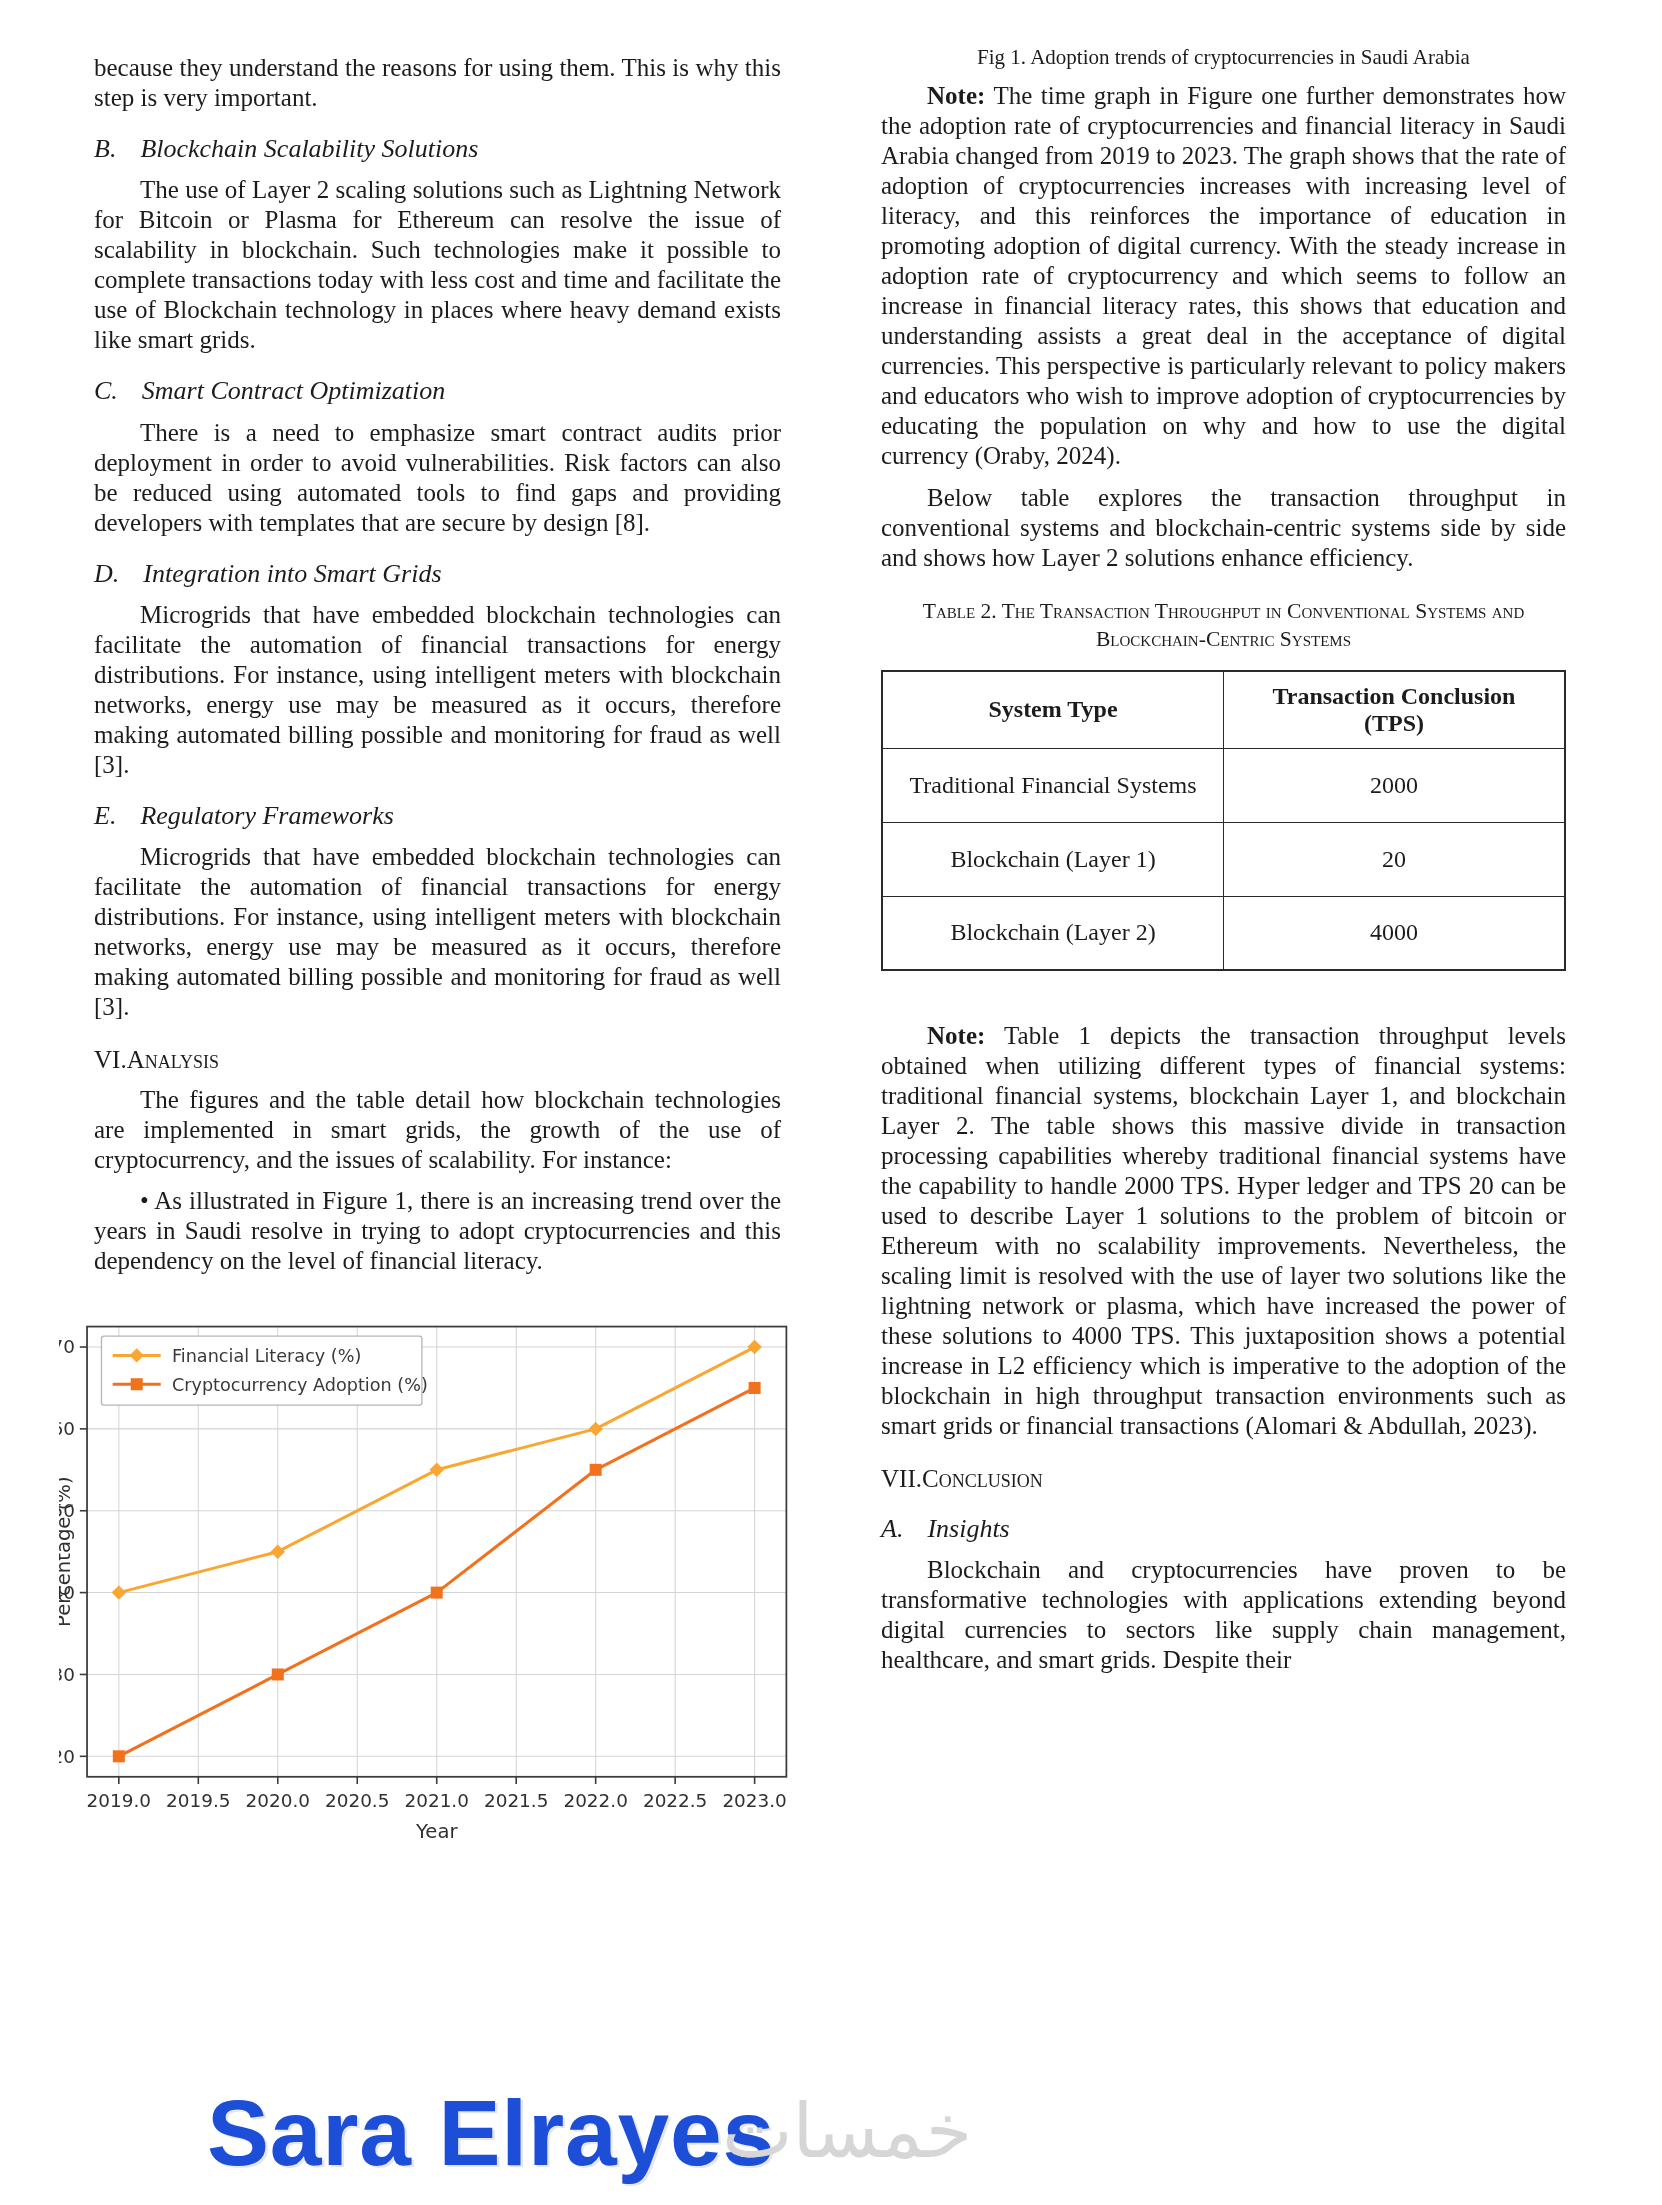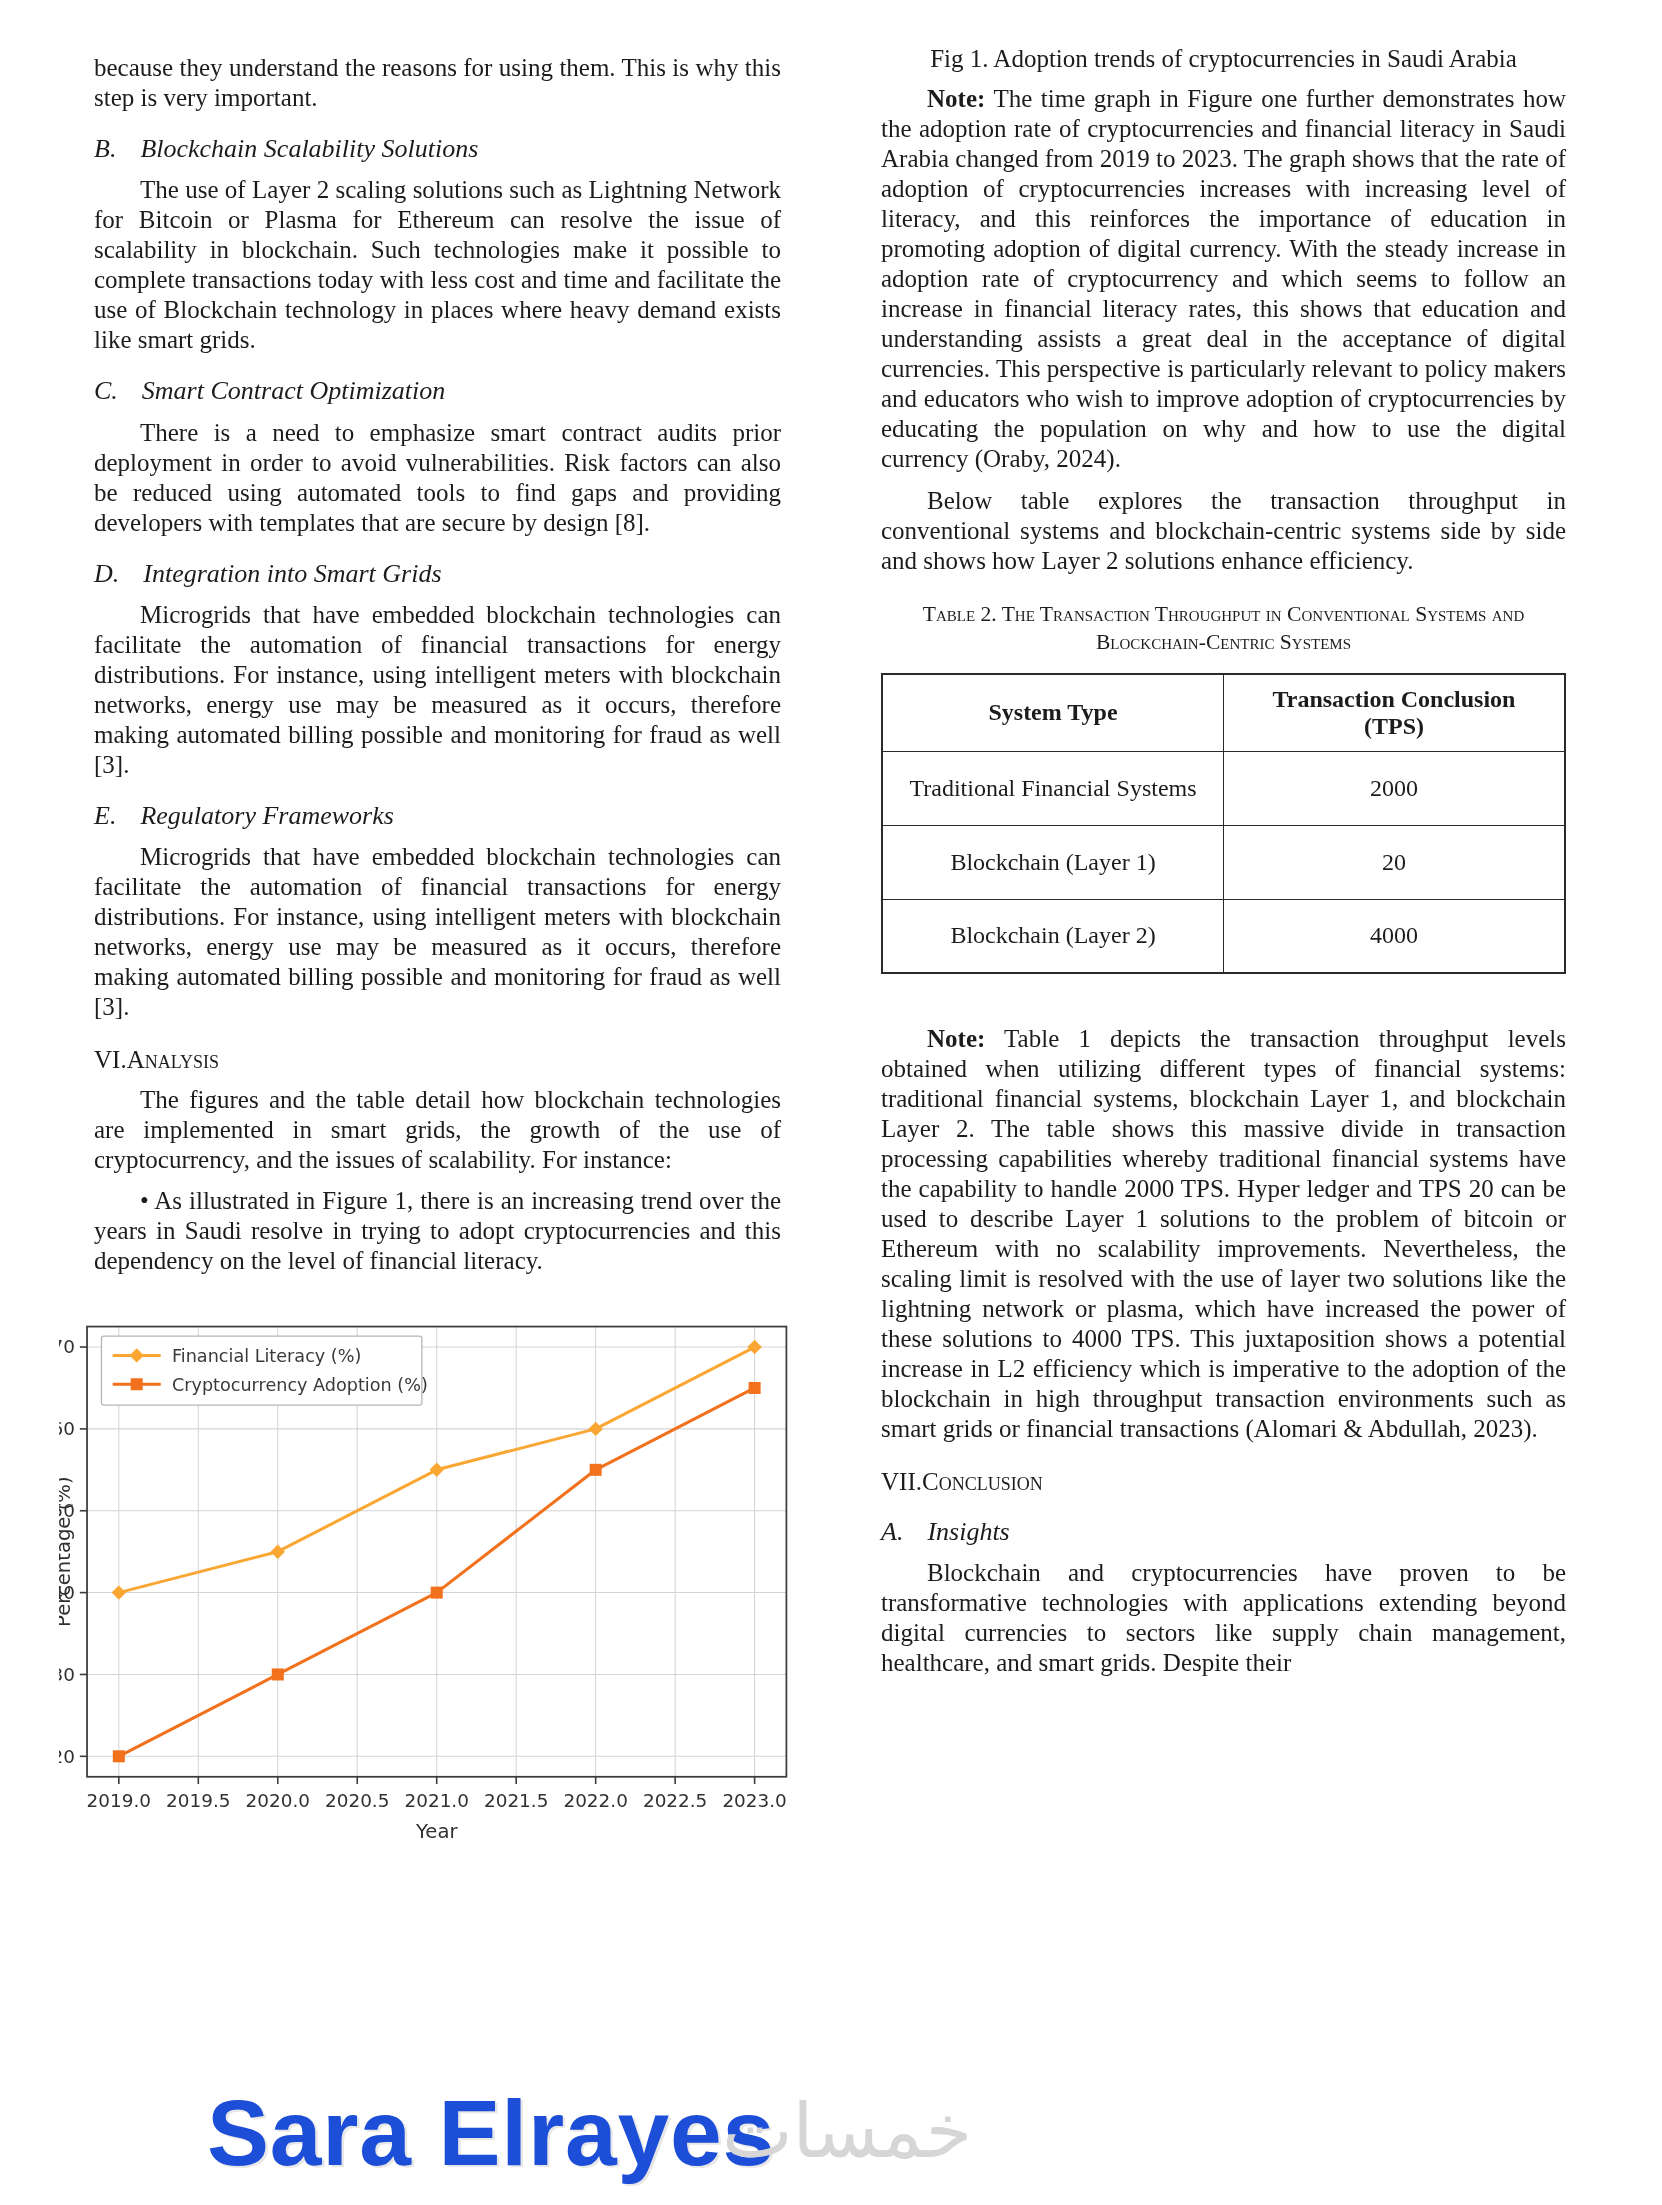--- a/index.html
+++ b/index.html
@@ -17,21 +17,21 @@
   p.body { font-size:25px; line-height:30px; text-align:justify; margin-top:11.2px; }
   p.noindent { text-indent:0; }
   p.indent { text-indent:46px; }
 
   h3.sub { font-size:26px; font-style:italic; font-weight:normal; margin:21px 0 3.2px 0; }
   h3.sub .hlabel { margin-right:24px; }
 
   .sec-head { font-size:25px; margin:24px 0 8px 0; }
   .smallcaps { font-variant:small-caps; }
 
-  .fig-caption { text-align:center; font-size:25px; margin-top:3.2px; }
+  .fig-caption { text-align:center; font-size:21px; margin-top:3.2px; }
 
   .tbl-caption { text-align:center; font-size:21.6px; line-height:28px; margin:24px auto 17.6px auto; width:92%; font-variant:small-caps; }
 
   table.tps { width:100%; border-collapse:collapse; border:2.4px solid #2a2a2a; }
   table.tps th, table.tps td {
     border:1.6px solid #2a2a2a; text-align:center; vertical-align:middle;
     font-size:24px; padding:0 20px;
   }
   table.tps th { height:77px; font-weight:bold; }
   table.tps td { height:74px; font-weight:normal; }

